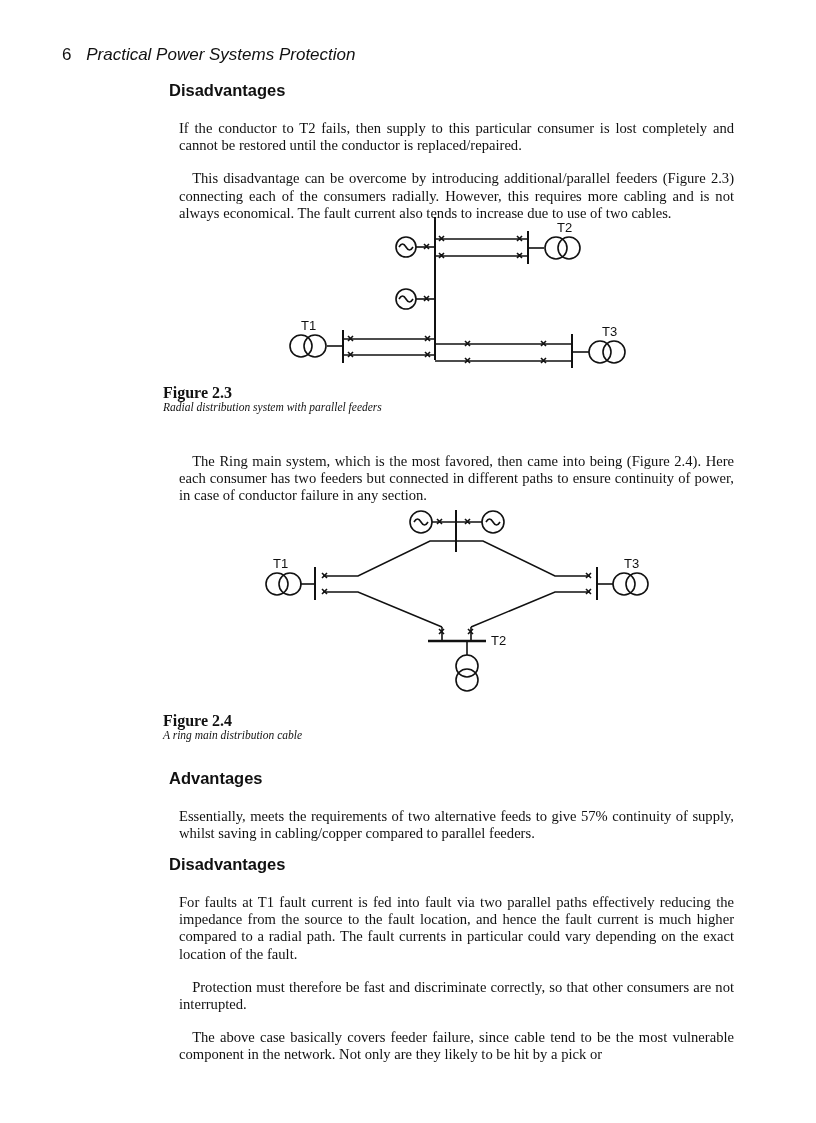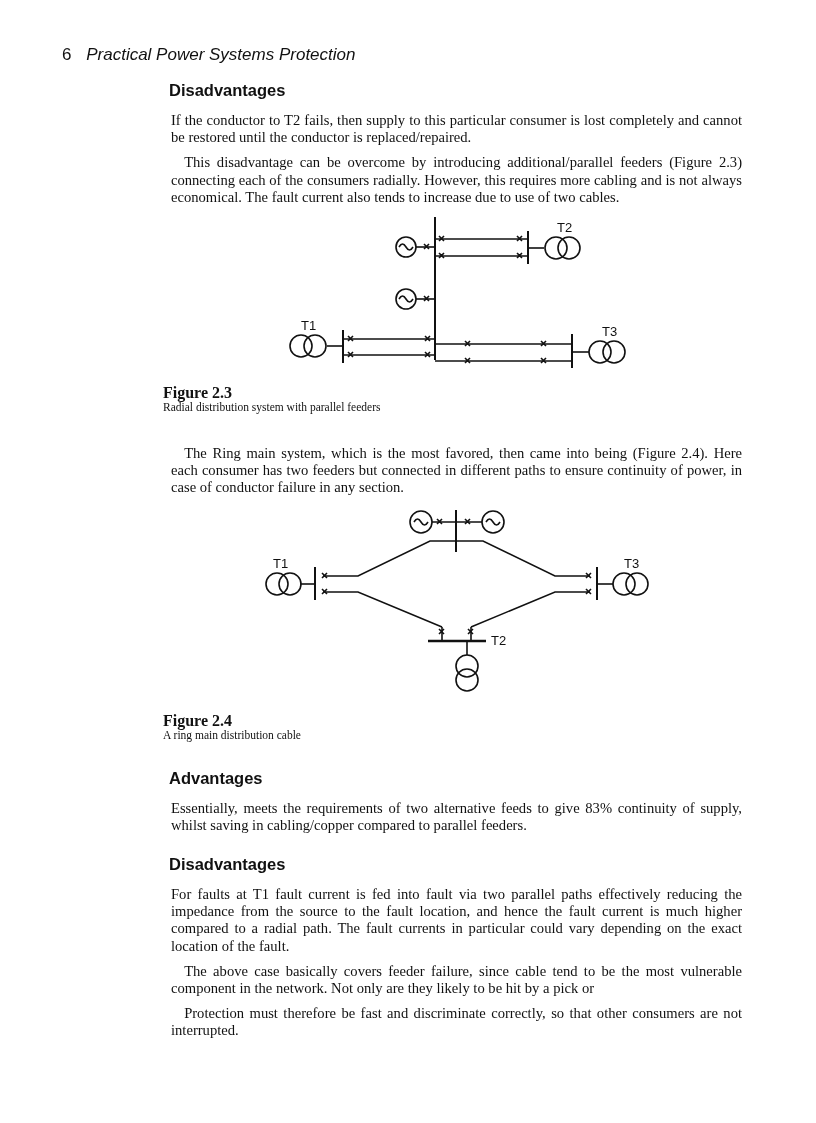--- a/index.html
+++ b/index.html
@@ -2,24 +2,24 @@
 <html><head>
 <meta charset="utf-8">
 <style>
   html, body { margin: 0; padding: 0; background: #ffffff; }
   body { width: 816px; height: 1123px; position: relative; overflow: hidden; color: #111; }
   .running-head { position: absolute; left: 62px; top: 45px; font-family: "Liberation Sans", sans-serif; font-size: 17px; }
   .running-head .pnum { margin-right: 10px; }
   .running-head .btitle { font-style: italic; }
   .col { position: absolute; left: 163px; width: 587px; }
   h2 { font-family: "Liberation Sans", sans-serif; font-weight: bold; font-size: 16.5px; margin: 6px; position: absolute; left: 163px; }
-  p { font-family: "Liberation Serif", serif; font-size: 14.6px; line-height: 17.2px; margin: 8px; text-align: justify; }
+  p { font-family: "Liberation Serif", serif; font-size: 14.6px; line-height: 17.2px; margin: 16px; text-align: justify; }
   p.indent { text-indent: 0.9em; }
   .cap-num { font-family: "Liberation Serif", serif; font-weight: bold; font-size: 16px; position: absolute; left: 163px; }
-  .cap-txt { font-family: "Liberation Serif", serif; font-size: 11.5px; position: absolute; left: 163px; }
+  .cap-txt { font-family: "Liberation Serif", serif; font-style: italic; font-size: 11.5px; position: absolute; left: 163px; }
   svg { position: absolute; left: 0; top: 0; }
   svg text { font-family: "Liberation Sans", sans-serif; font-size: 13px; fill: #111; }
 </style>
 </head>
 <body>
 
 <div class="running-head">
   <span class="pnum">6</span>
   <span class="btitle">Practical Power Systems Protection</span>
 </div>
@@ -134,21 +134,21 @@
 
 <div class="col" style="top:437px">
   <p class="indent">The Ring main system, which is the most favored, then came into being (Figure 2.4). Here each consumer has two feeders but connected in different paths to ensure continuity of power, in case of conductor failure in any section.</p>
 </div>
 
 <div class="cap-num" style="top:712px">Figure 2.4</div>
 <div class="cap-txt" style="top:729px">A ring main distribution cable</div>
 
 <h2 style="top:763px">Advantages</h2>
 <div class="col" style="top:792px">
-  <p>Essentially, meets the requirements of two alternative feeds to give 83% continuity of supply, whilst saving in cabling/copper compared to parallel feeders.</p>
+  <p>Essentially, meets the requirements of two alternative feeds to give 57% continuity of supply, whilst saving in cabling/copper compared to parallel feeders.</p>
 </div>
 
 <h2 style="top:849px">Disadvantages</h2>
 <div class="col" style="top:878px">
   <p>For faults at T1 fault current is fed into fault via two parallel paths effectively reducing the impedance from the source to the fault location, and hence the fault current is much higher compared to a radial path. The fault currents in particular could vary depending on the exact location of the fault.</p>
+  <p class="indent">Protection must therefore be fast and discriminate correctly, so that other consumers are not interrupted.</p>
   <p class="indent">The above case basically covers feeder failure, since cable tend to be the most vulnerable component in the network. Not only are they likely to be hit by a pick or</p>
-  <p class="indent">Protection must therefore be fast and discriminate correctly, so that other consumers are not interrupted.</p>
 </div>
 
 </body></html>

